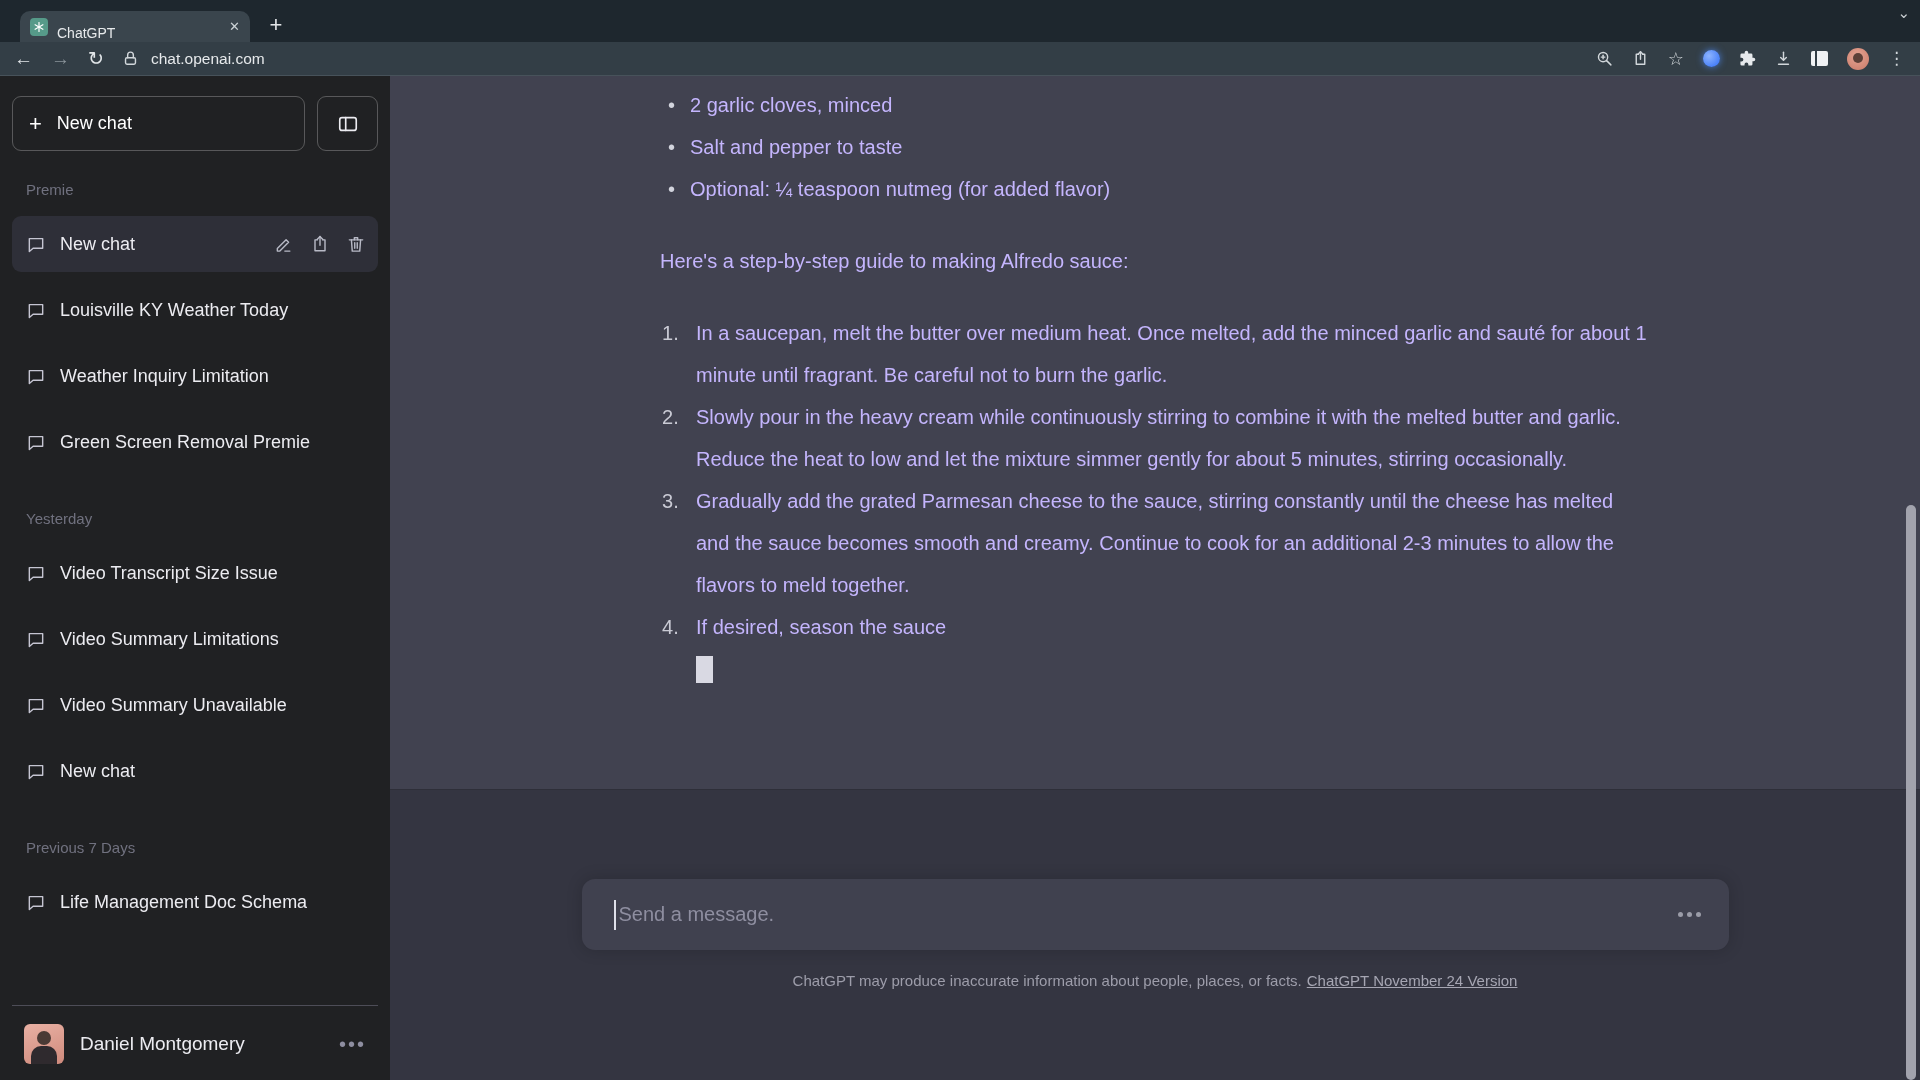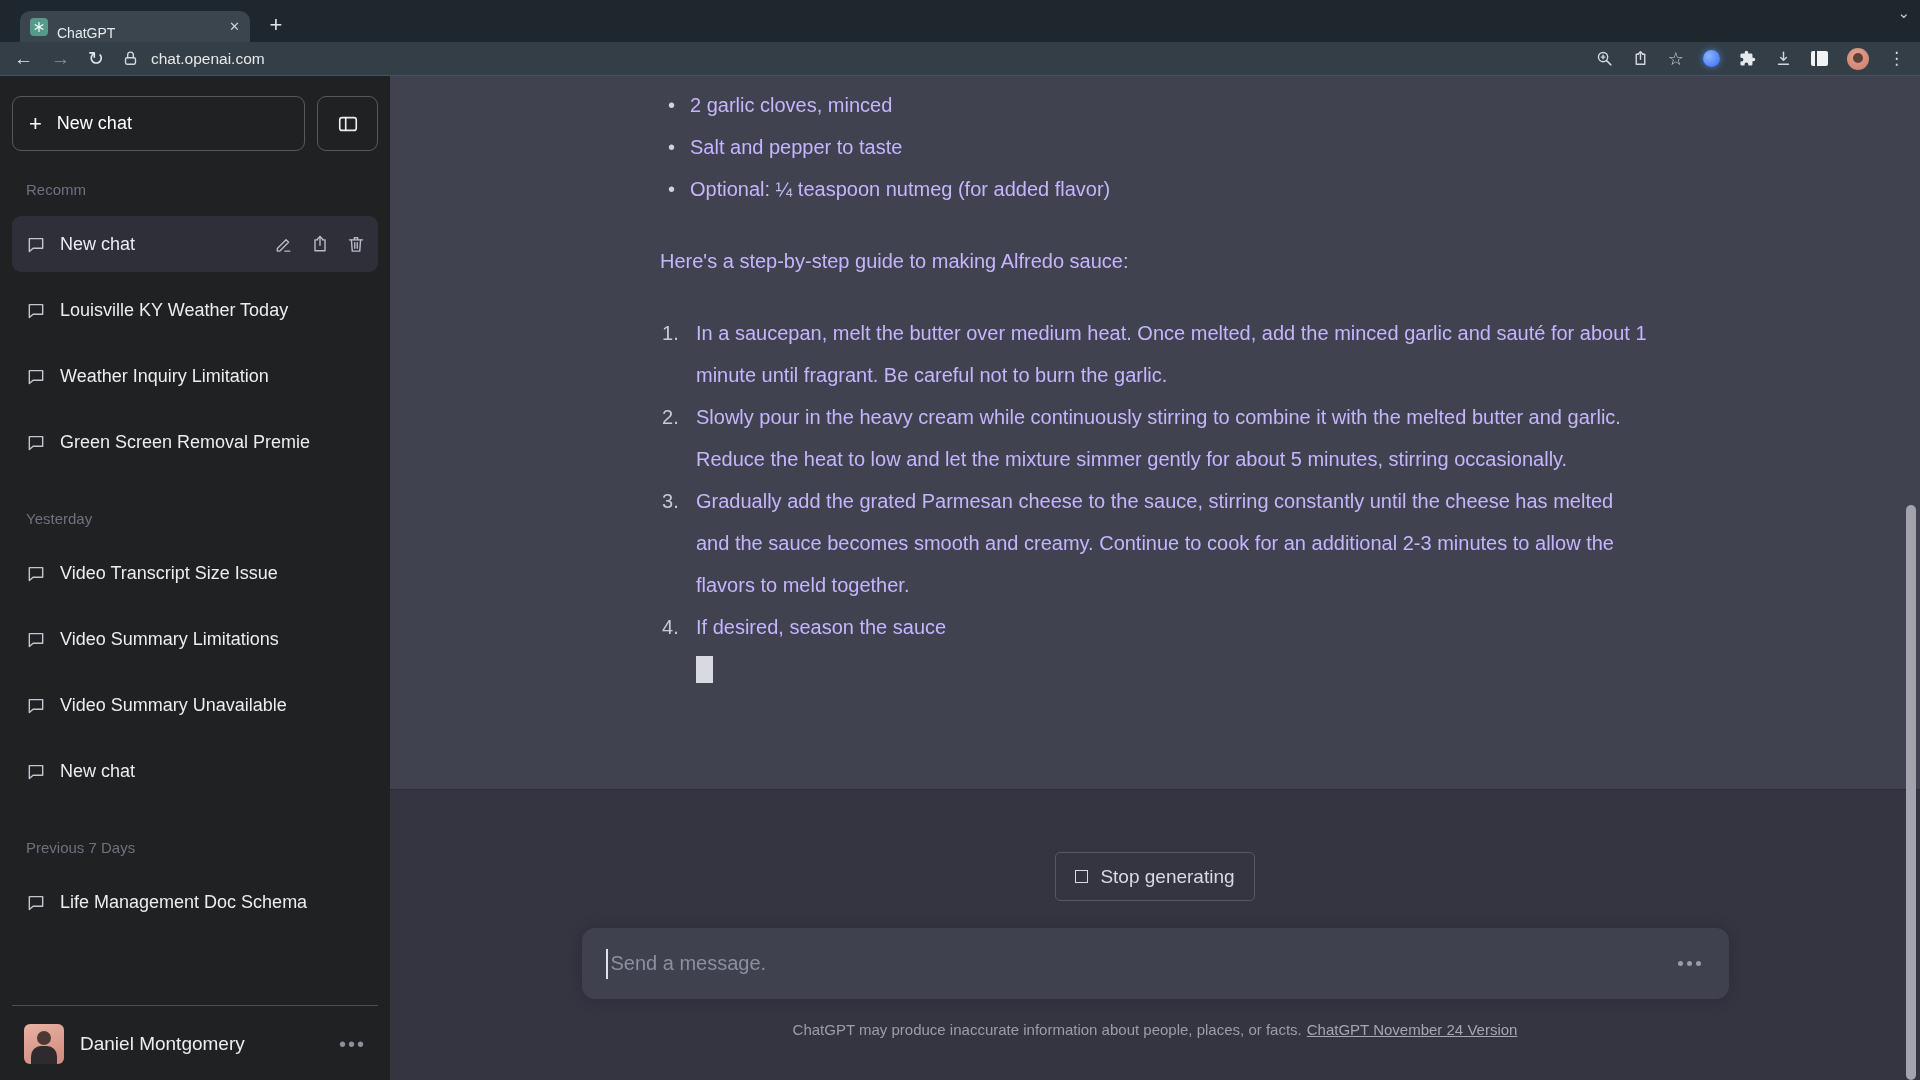--- a/index.html
+++ b/index.html
@@ -77,21 +77,21 @@
   .content ol { list-style:none; counter-reset:step; padding-left:36px; }
   .content ol li { line-height:42px; counter-increment:step; position:relative; }
   .content ol li::before { content:counter(step) "."; position:absolute; left:-34px; color:#c9cad4; }
   .stream-cursor { display:block; width:17px; height:27px; background:#d9d9e3; margin-top:8px; }
 
   .bottom { flex:1; background:#343541; display:flex; flex-direction:column; align-items:center; padding-top:62px; min-height:0; }
   .stop-btn { height:49px; border:1px solid #565869; border-radius:5px; background:transparent; color:#d9d9e3;
               font-size:19px; display:flex; align-items:center; gap:12px; padding:0 19px; font-family:inherit; }
   .stop-sq { width:13px; height:13px; border:1.5px solid #d9d9e3; flex:none; }
   .input-row { margin-top:27px; width:1147px; height:71px; background:#40414f; border-radius:13px;
-               box-shadow:0 0 16px rgba(0,0,0,.18); display:flex; align-items:center; padding:0 28px 0 24px; }
+               box-shadow:0 0 16px rgba(0,0,0,.18); display:flex; align-items:center; padding:0 28px 0 32px; }
   .caret { width:2px; height:30px; background:#dfe0ea; margin-right:3px; flex:none; animation:blink 1.1s step-end infinite; }
   @keyframes blink { 50% { opacity:0; } }
   .msg-input { flex:1; background:transparent; border:none; outline:none; color:#ececf1; font-size:20px; font-family:inherit; caret-color:transparent; }
   .msg-input::placeholder { color:#8e8ea0; }
   .send-dots { display:flex; gap:4px; margin-left:12px; }
   .send-dots i { width:5px; height:5px; border-radius:50%; background:#9b9ca8; }
   .foot { margin-top:22px; font-size:15px; color:#9d9daa; }
   .foot .link { text-decoration:underline; margin-left:5px; color:#a6a6b3; }
 
   .scroll-thumb { position:absolute; right:4px; top:429px; width:10px; height:575px; background:#a2a3ad; border-radius:6px; }
@@ -163,21 +163,21 @@
           <span>New chat</span>
         </button>
         <button class="btn-outline collapse-btn">
           <svg class="s-svg" viewBox="0 0 24 24">
             <rect x="3" y="5" width="18" height="14" rx="2.5"></rect>
               <line x1="9.5" y1="5" x2="9.5" y2="19"></line>
           </svg>
         </button>
       </div>
 
-      <div class="section-label">Recomm</div>
+      <div class="section-label">Premie</div>
 
       <div class="chat-item active">
         <svg class="ci-svg" viewBox="0 0 24 24">
             <path d="M4 5.5h16v11.5H8.5L4 21z"></path>
           </svg>
         <span class="ci-label">New chat</span>
         <span class="ci-actions">
           <svg class="ci-svg" viewBox="0 0 24 24">
               <path d="M4 17.5 14.5 7l3 3L7 20.5H4z"></path>
               <line x1="13" y1="20.5" x2="19" y2="20.5"></line>
@@ -276,24 +276,20 @@
             <li>Gradually add the grated Parmesan cheese to the sauce, stirring constantly until the cheese has melted and the sauce becomes smooth and creamy. Continue to cook for an additional 2-3 minutes to allow the flavors to meld together.</li>
             <li>
               <span>If desired, season the sauce</span>
               <span class="stream-cursor"></span>
             </li>
           </ol>
         </div>
       </div>
 
       <div class="bottom">
-        <button class="stop-btn">
-          <span class="stop-sq"></span>
-          <span>Stop generating</span>
-        </button>
         <div class="input-row">
           <span class="caret"></span>
           <input class="msg-input" type="text" placeholder="Send a message." style="">
           <span class="send-dots">
               <i></i>
               <i></i>
               <i></i>
             </span>
         </div>
         <div class="foot">

